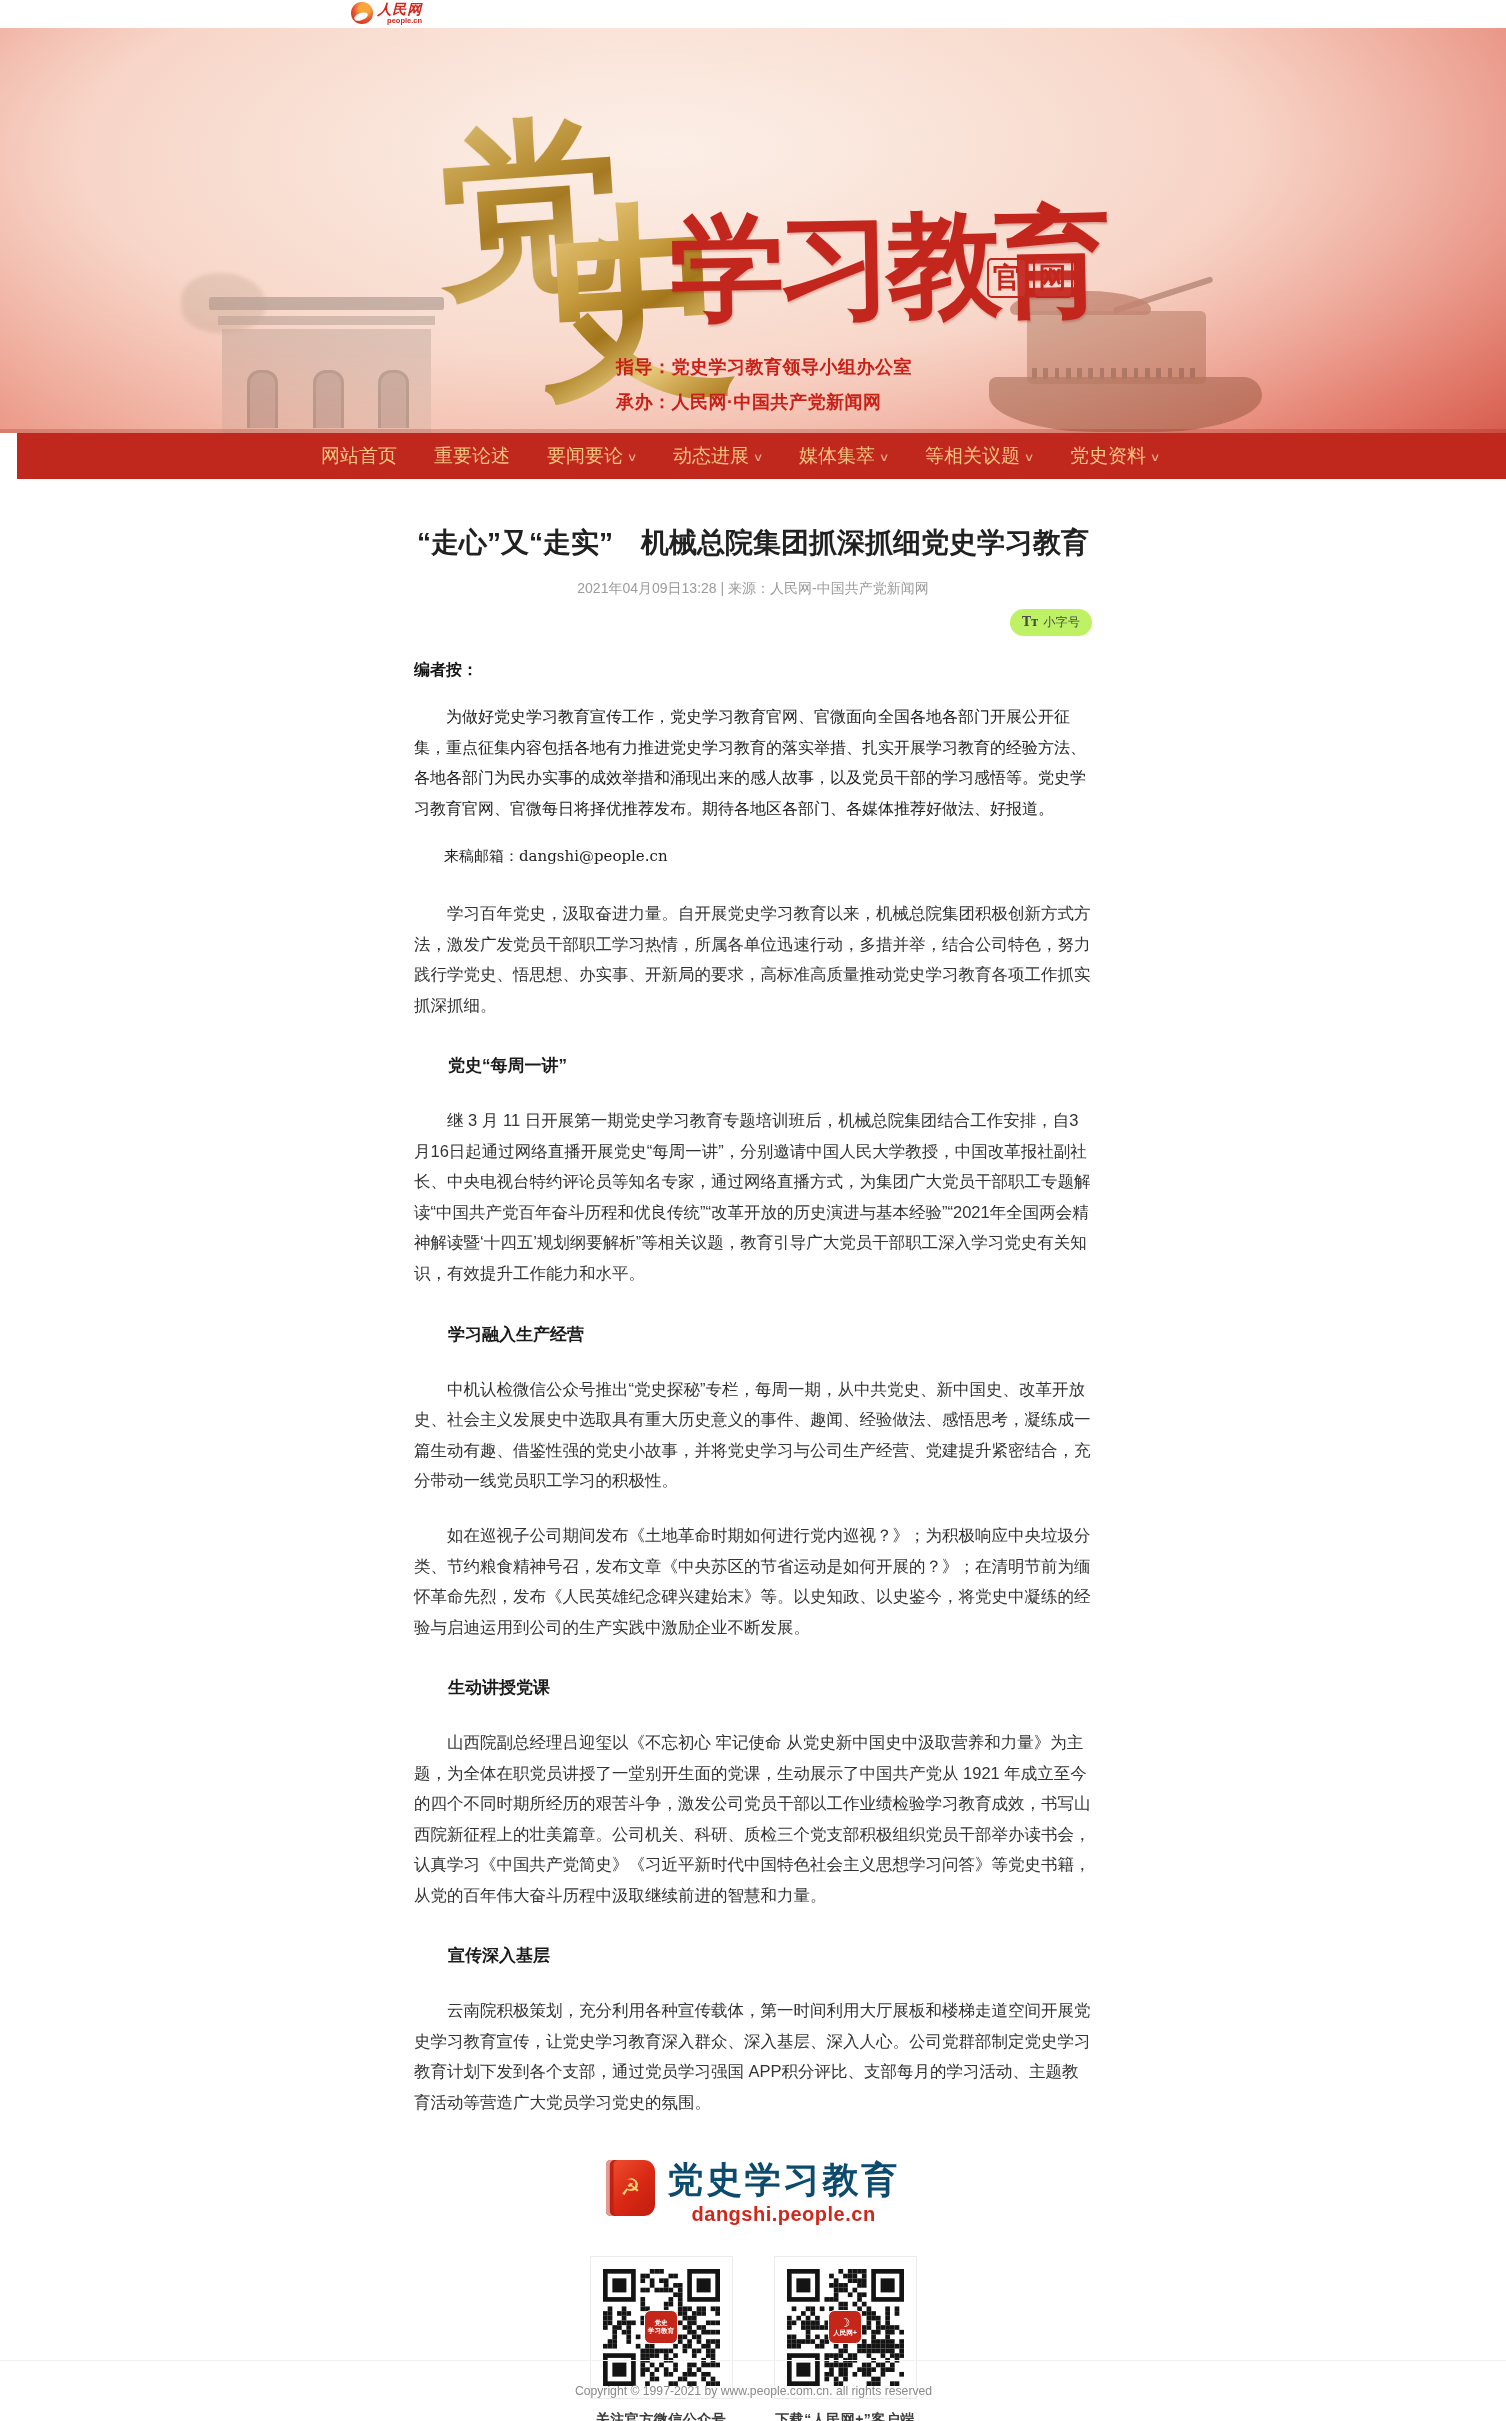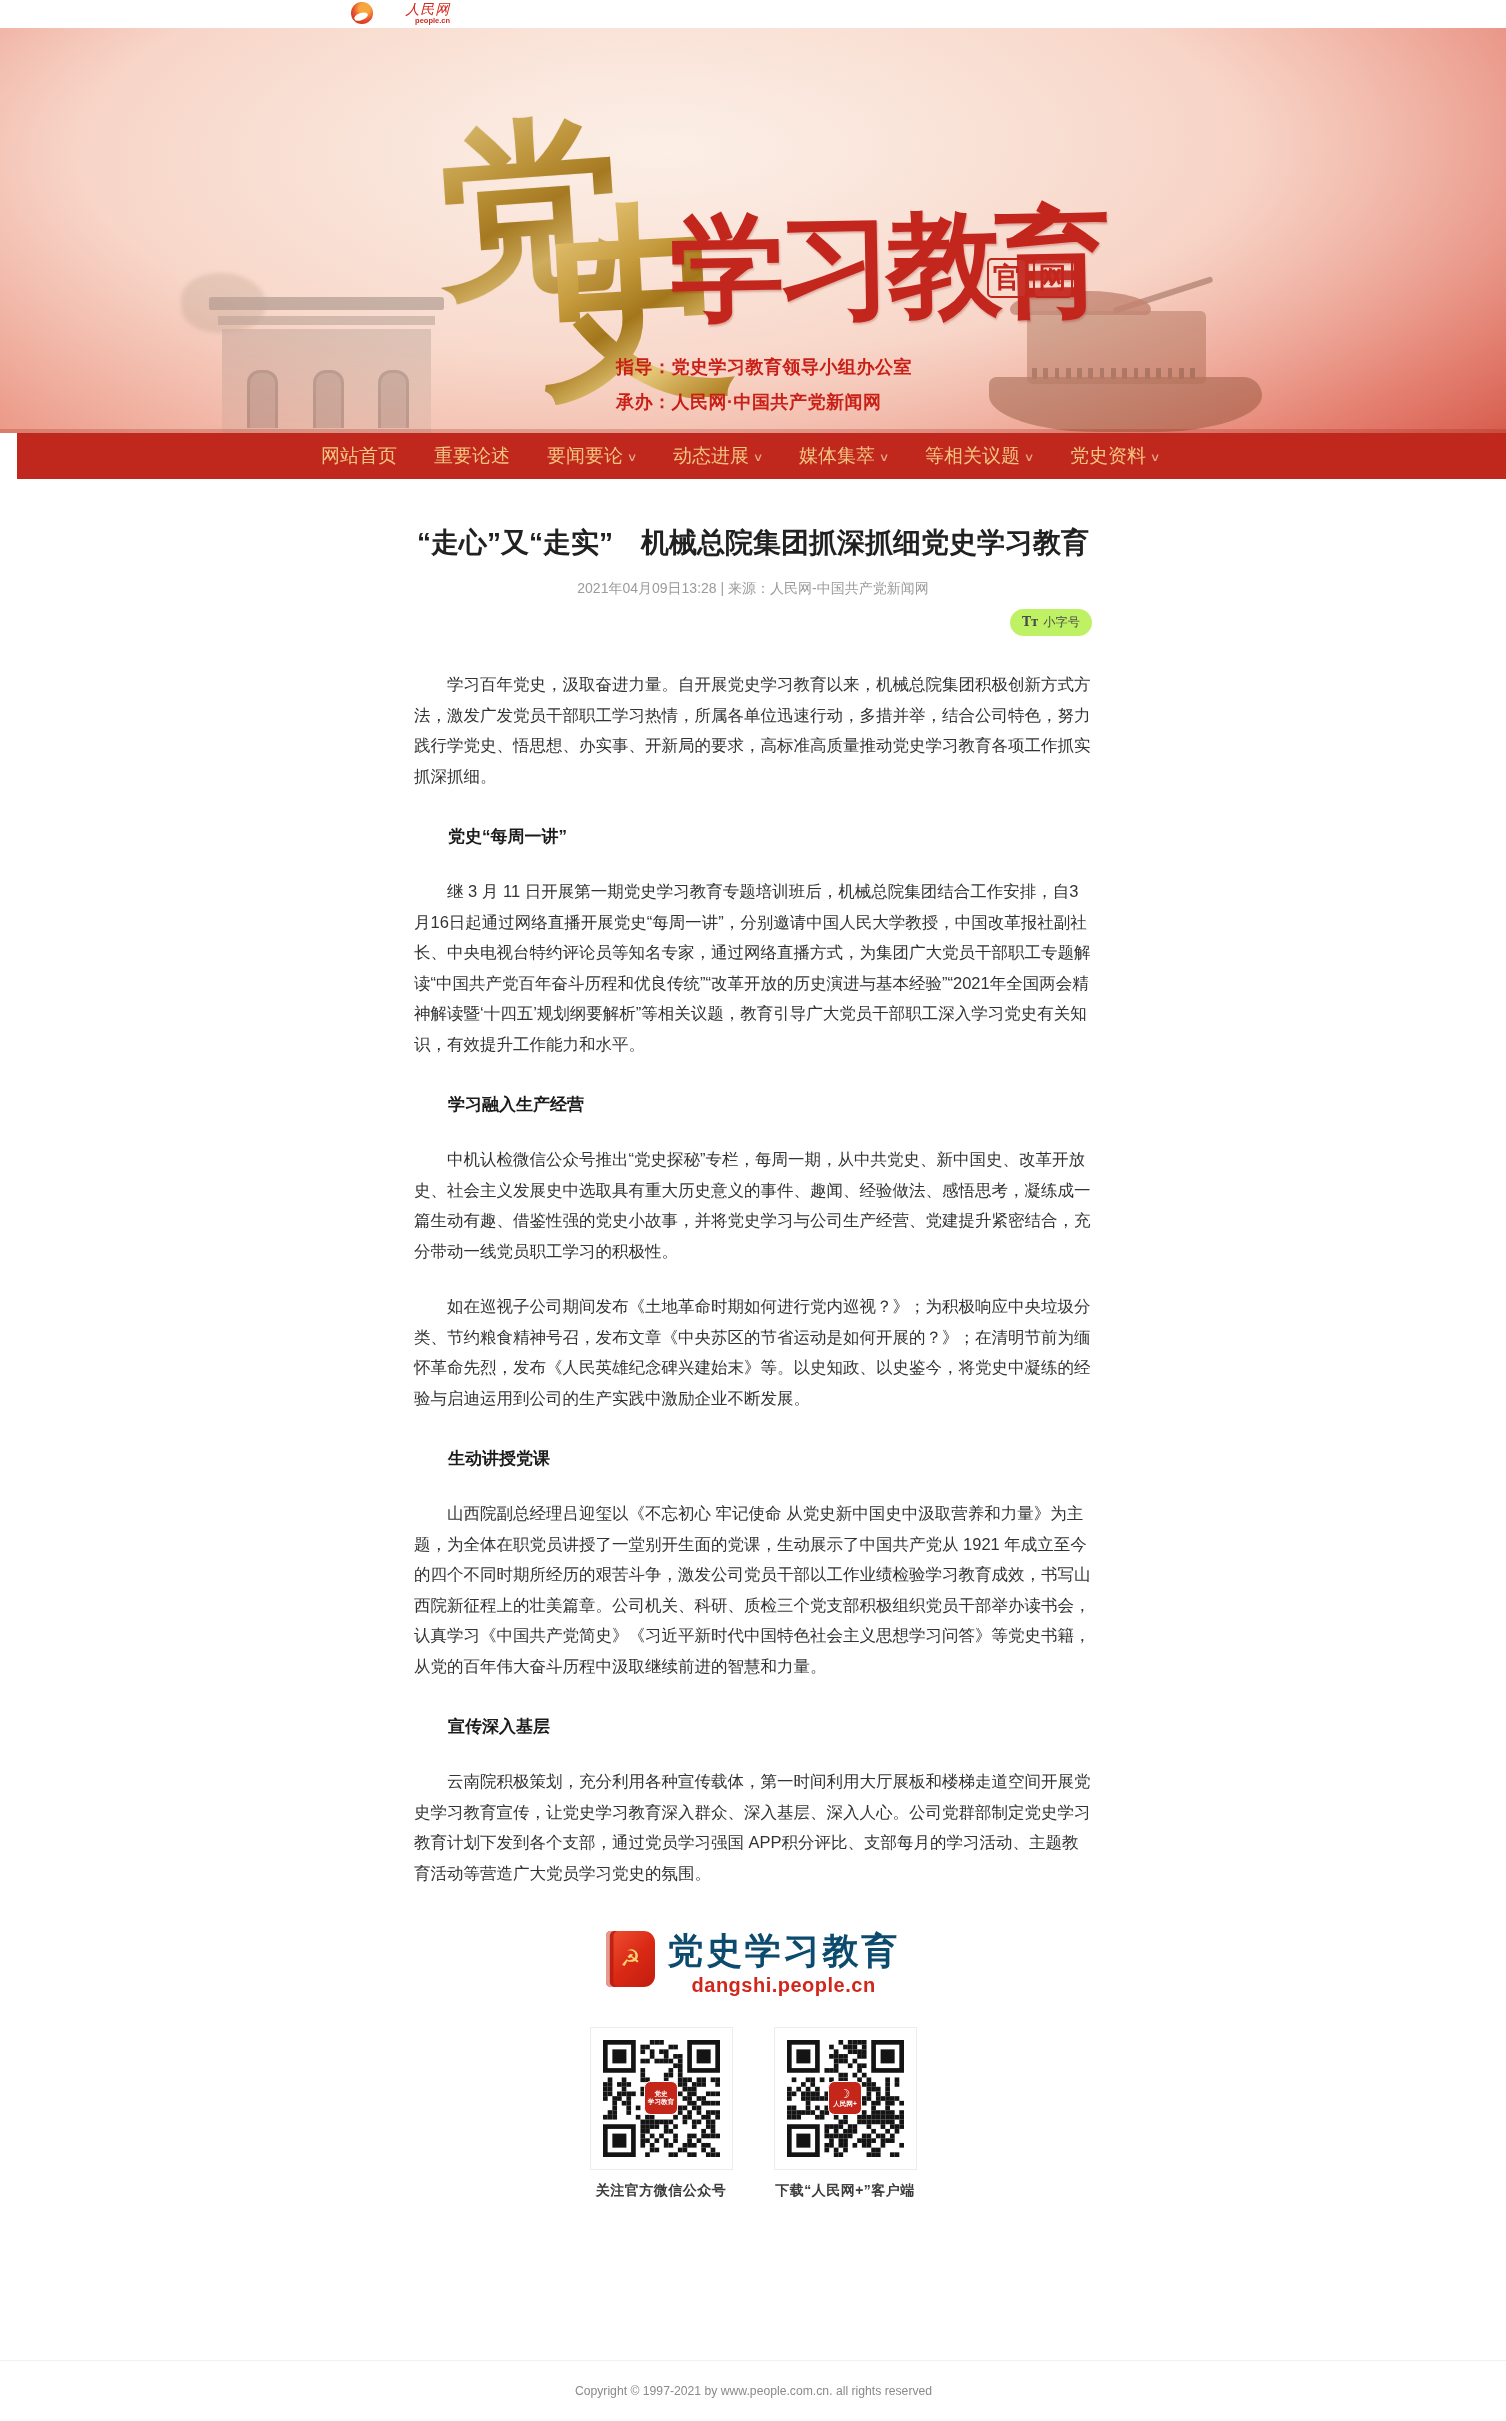--- a/index.html
+++ b/index.html
@@ -5,21 +5,21 @@
   html,body{margin:0;padding:0;background:#fff;}
   body{width:1507px;font-family:"Liberation Sans","DejaVu Sans",sans-serif;-webkit-font-smoothing:antialiased;}
   .page{position:relative;width:1507px;height:2422px;background:#fff;overflow:hidden;}
 
   
   .topbar{position:absolute;top:0;left:0;width:100%;height:28px;background:#fff;}
   .pd-logo{position:absolute;left:351px;top:1.9px;display:flex;align-items:center;gap:4.7px;cursor:pointer;}
   .pd-ball{width:21.7px;height:21.7px;border-radius:50%;background:radial-gradient(circle at 62% 30%,#f7a63e 0 26%,#e8502f 55%,#c21d14 100%);position:relative;flex:0 0 auto;}
   .pd-ball::after{content:"";position:absolute;left:2.8px;top:10.4px;width:14px;height:6.6px;border-radius:50% 60% 50% 50%;background:#fff;transform:rotate(-22deg);}
   .pd-text{display:flex;flex-direction:column;line-height:1;}
-  .pd-cn{color:#d2271c;font-size:14px;font-weight:400;font-family:"DejaVu Serif","Liberation Serif",serif;font-style:italic;letter-spacing:0.9px;margin-left:28px;}
+  .pd-cn{color:#d2271c;font-size:14px;font-weight:700;font-family:"DejaVu Serif","Liberation Serif",serif;font-style:italic;letter-spacing:0.9px;}
   .pd-en{color:#d2271c;font-size:7.5px;font-weight:700;text-align:right;margin-top:0.9px;}
 
   
   .banner{position:absolute;top:28px;left:0;width:100%;height:405px;overflow:hidden;
     background:
       radial-gradient(115% 150% at 44% 30%, rgba(252,241,233,.96) 0%, rgba(249,222,209,.9) 34%, rgba(240,175,158,.55) 58%, rgba(0,0,0,0) 78%),
       linear-gradient(118deg,#dd5a49 0%,#ea8d7c 14%,#f3bdAD 34%,#f0ab99 52%,#e4705f 76%,#d6473a 92%,#cc3a2c 100%);}
   .banner::after{content:"";position:absolute;left:0;bottom:0;width:100%;height:3.8px;background:rgba(160,30,20,.25);}
 
   
@@ -165,20 +165,25 @@
   <div class="content">
     <div class="art-title">“走心”又“走实”　机械总院集团抓深抓细党史学习教育</div>
     <div class="art-meta">2021年04月09日13:28 | 来源：人民网-中国共产党新闻网</div>
     <div class="toolbar">
       <div class="font-pill">
         <span class="tt">Tт</span>
         <span>小字号</span>
       </div>
     </div>
 
+    <div class="note">
+      <div class="note-label">编者按：</div>
+      <div class="note-body">为做好党史学习教育宣传工作，党史学习教育官网、官微面向全国各地各部门开展公开征集，重点征集内容包括各地有力推进党史学习教育的落实举措、扎实开展学习教育的经验方法、各地各部门为民办实事的成效举措和涌现出来的感人故事，以及党员干部的学习感悟等。党史学习教育官网、官微每日将择优推荐发布。期待各地区各部门、各媒体推荐好做法、好报道。</div>
+      <div class="note-email">来稿邮箱：dangshi@people.cn</div>
+    </div>
 
     <div class="blocks">
         <p class="para">学习百年党史，汲取奋进力量。自开展党史学习教育以来，机械总院集团积极创新方式方法，激发广发党员干部职工学习热情，所属各单位迅速行动，多措并举，结合公司特色，努力践行学党史、悟思想、办实事、开新局的要求，高标准高质量推动党史学习教育各项工作抓实抓深抓细。</p>
         <h3 class="subhead">党史“每周一讲”</h3>
         <p class="para">继 3 月 11 日开展第一期党史学习教育专题培训班后，机械总院集团结合工作安排，自3月16日起通过网络直播开展党史“每周一讲”，分别邀请中国人民大学教授，中国改革报社副社长、中央电视台特约评论员等知名专家，通过网络直播方式，为集团广大党员干部职工专题解读“中国共产党百年奋斗历程和优良传统”“改革开放的历史演进与基本经验”“2021年全国两会精神解读暨‘十四五’规划纲要解析”等相关议题，教育引导广大党员干部职工深入学习党史有关知识，有效提升工作能力和水平。</p>
         <h3 class="subhead">学习融入生产经营</h3>
         <p class="para">中机认检微信公众号推出“党史探秘”专栏，每周一期，从中共党史、新中国史、改革开放史、社会主义发展史中选取具有重大历史意义的事件、趣闻、经验做法、感悟思考，凝练成一篇生动有趣、借鉴性强的党史小故事，并将党史学习与公司生产经营、党建提升紧密结合，充分带动一线党员职工学习的积极性。</p>
         <p class="para">如在巡视子公司期间发布《土地革命时期如何进行党内巡视？》；为积极响应中央垃圾分类、节约粮食精神号召，发布文章《中央苏区的节省运动是如何开展的？》；在清明节前为缅怀革命先烈，发布《人民英雄纪念碑兴建始末》等。以史知政、以史鉴今，将党史中凝练的经验与启迪运用到公司的生产实践中激励企业不断发展。</p>
         <h3 class="subhead">生动讲授党课</h3>
         <p class="para">山西院副总经理吕迎玺以《不忘初心 牢记使命 从党史新中国史中汲取营养和力量》为主题，为全体在职党员讲授了一堂别开生面的党课，生动展示了中国共产党从 1921 年成立至今的四个不同时期所经历的艰苦斗争，激发公司党员干部以工作业绩检验学习教育成效，书写山西院新征程上的壮美篇章。公司机关、科研、质检三个党支部积极组织党员干部举办读书会，认真学习《中国共产党简史》《习近平新时代中国特色社会主义思想学习问答》等党史书籍，从党的百年伟大奋斗历程中汲取继续前进的智慧和力量。</p>

